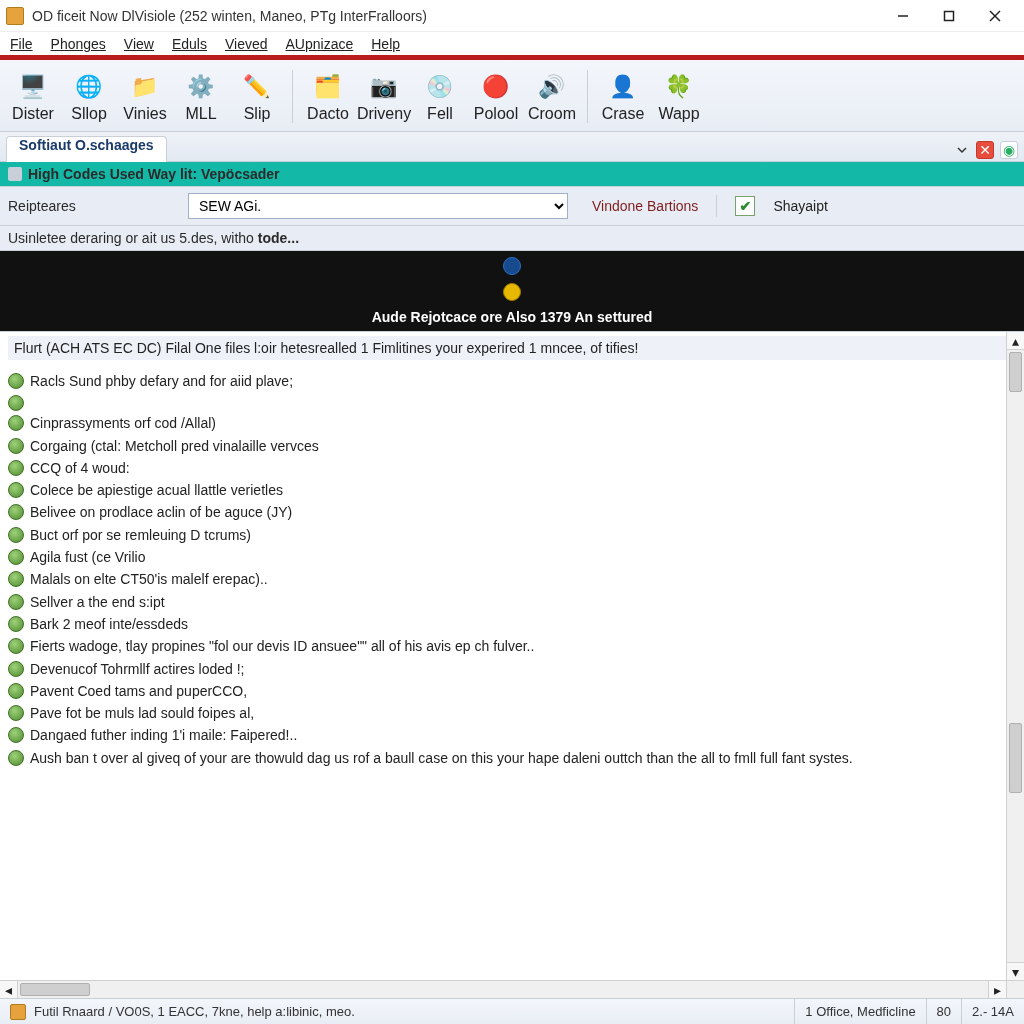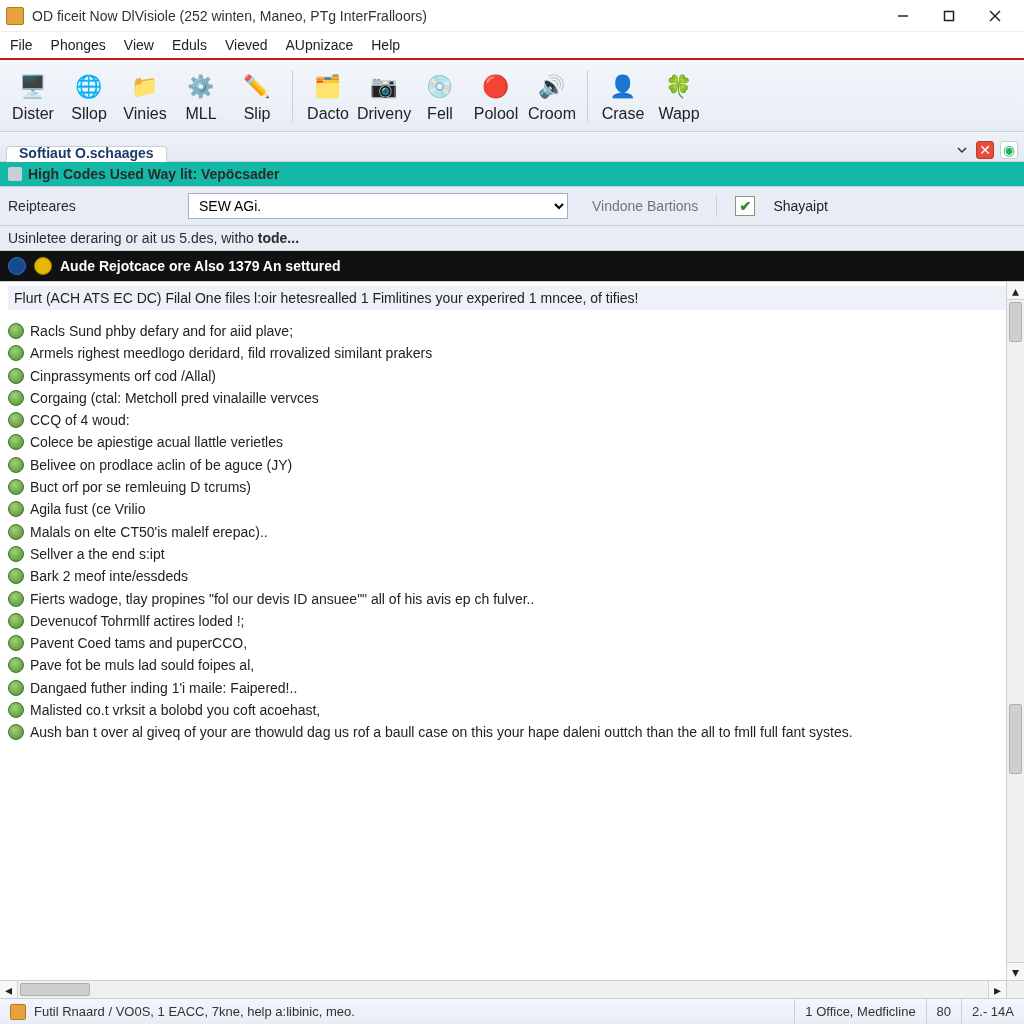--- a/index.html
+++ b/index.html
@@ -40,21 +40,22 @@
   }
   .winbtn svg { width: 12px; height: 12px; }
   
   .menubar {
     height: 28px;
     background: #fff;
     display: flex;
     align-items: center;
     gap: 18px;
     padding: 0 10px;
-    border-bottom: 2px solid #b91c1c;
+    border-bottom: 5px solid #b91c1c;
+    text-decoration: underline;
   }
   .menubar .menuitem { cursor: default; }
   
   .toolbar {
     height: 72px;
     background: linear-gradient(#f3f6fb, #e8edf5);
     border-bottom: 1px solid #c8cfd8;
     display: flex;
     align-items: stretch;
     padding: 4px 6px 2px 6px;
@@ -85,23 +86,23 @@
   
   .tabstrip {
     height: 30px;
     background: linear-gradient(#eef2f8, #e3e9f2);
     border-bottom: 1px solid #c8cfd8;
     display: flex;
     align-items: flex-end;
     padding: 0 6px;
   }
   .tab {
-    height: 16px;
+    height: 26px;
     padding: 0 12px;
-    display: flex; align-items: flex-end;
+    display: flex; align-items: flex-start;
     background: #fff;
     border: 1px solid #c8cfd8;
     border-bottom: 1px solid #fff;
     border-radius: 4px 4px 0 0;
     font-weight: 600;
     color: #1a3a6a;
     margin-bottom: -1px;
   }
   .tabstrip .right {
     margin-left: auto; display: flex; align-items: center; gap: 6px; padding-bottom: 2px;
@@ -125,40 +126,41 @@
     padding:6px 8px;
     background:#e8edf5;
     border-bottom:1px solid #c8cfd8;
   }
   .filterrow .lbl { color:#2a2a2a; width:170px; }
   .filterrow select {
     flex: 0 0 380px; height:26px;
     border:1px solid #9fb0c9; background:#fff;
     font: inherit; padding:0 6px;
   }
-  .filterrow .after { margin-left:14px; color:#737373; }
+  .filterrow .after { margin-left:14px; color:#7f1d1d; }
   .filterrow .sep { width:1px;height:22px;background:#c8cfd8;margin:0 8px; }
   .filterrow .chk {
     width:20px;height:20px;border:1px solid #7aa06e;background:#fff;
     display:inline-flex;align-items:center;justify-content:center;color:#2e8b2e;font-weight:700;
   }
   
   .statusline {
     padding:4px 8px;
     background:#e8edf5;
     border-bottom:1px solid #c8cfd8;
     color:#2a2a2a;
   }
   .statusline b { font-weight:700; }
   
   .banner {
     background:#111; color:#fff;
     padding:6px 8px;
     display:flex;align-items:center;gap:8px;
     font-weight:600;
+    flex-direction:column;
   }
   .banner .bi { width:18px;height:18px;border-radius:50%; }
   .banner .bi.blue { background:#174a8c; border:1px solid #2e6fc7; }
   .banner .bi.yel { background:#e6b800; border:1px solid #a07f00; }
   
   .content-wrap {
     flex:1; position:relative; display:flex; flex-direction:column; overflow:hidden;
     border-top:1px solid #c8cfd8;
   }
   .content {
@@ -347,21 +349,20 @@
 <div class="content-wrap">
   <div class="content">
     <div class="headline">Flurt (ACH ATS EC DC) Filal One files l:oir hetesrealled 1 Fimlitines your experired 1 mncee, of tifies!</div>
     <div class="list" id="list">
         <div class="row">
           <span class="ricon"></span>
           <span>Racls Sund phby defary and for aiid plave;</span>
         </div>
         <div class="row">
           <span class="ricon"></span>
-          <span>Armels righest meedlogo deridard, fild rrovalized similant prakers</span>
         </div>
         <div class="row">
           <span class="ricon"></span>
           <span>Cinprassyments orf cod /Allal)</span>
         </div>
         <div class="row">
           <span class="ricon"></span>
           <span>Corgaing (ctal: Metcholl pred vinalaille vervces</span>
         </div>
         <div class="row">
@@ -408,24 +409,20 @@
           <span class="ricon"></span>
           <span>Pavent Coed tams and puperCCO,</span>
         </div>
         <div class="row">
           <span class="ricon"></span>
           <span>Pave fot be muls lad sould foipes al,</span>
         </div>
         <div class="row">
           <span class="ricon"></span>
           <span>Dangaed futher inding 1'i maile: Faipered!..</span>
-        </div>
-        <div class="row">
-          <span class="ricon"></span>
-          <span>Malisted co.t vrksit a bolobd you coft acoehast,</span>
         </div>
         <div class="row">
           <span class="ricon"></span>
           <span>Aush ban t over al giveq of your are thowuld dag us rof a baull case on this your hape daleni outtch than the all to fmll full fant systes.</span>
         </div>
       </div>
   </div>
   <div class="vscroll">
     <div class="arrow">▴</div>
     <div class="track">

